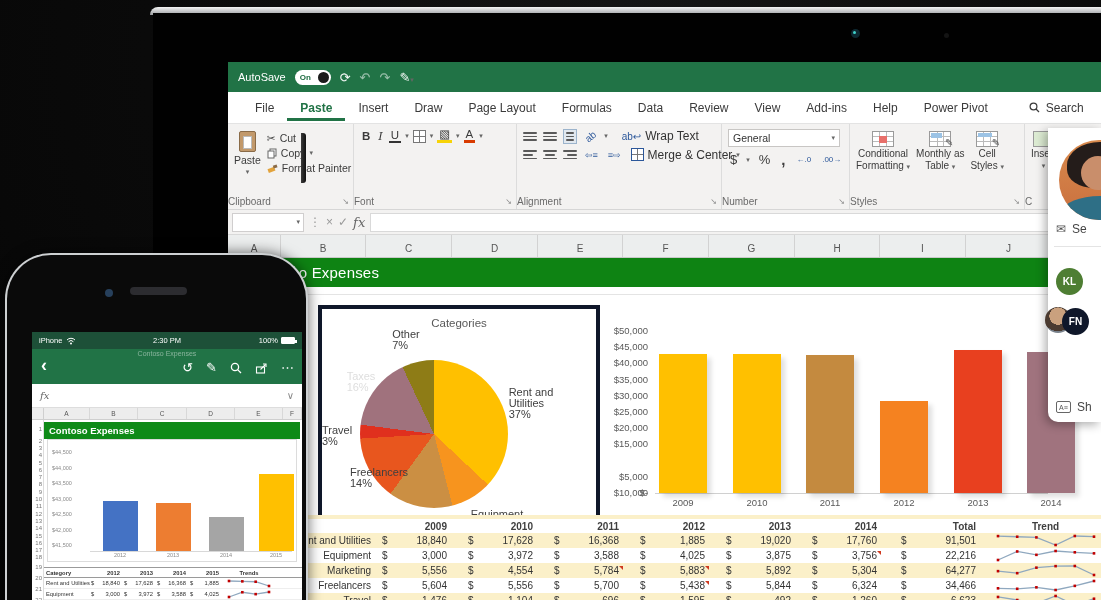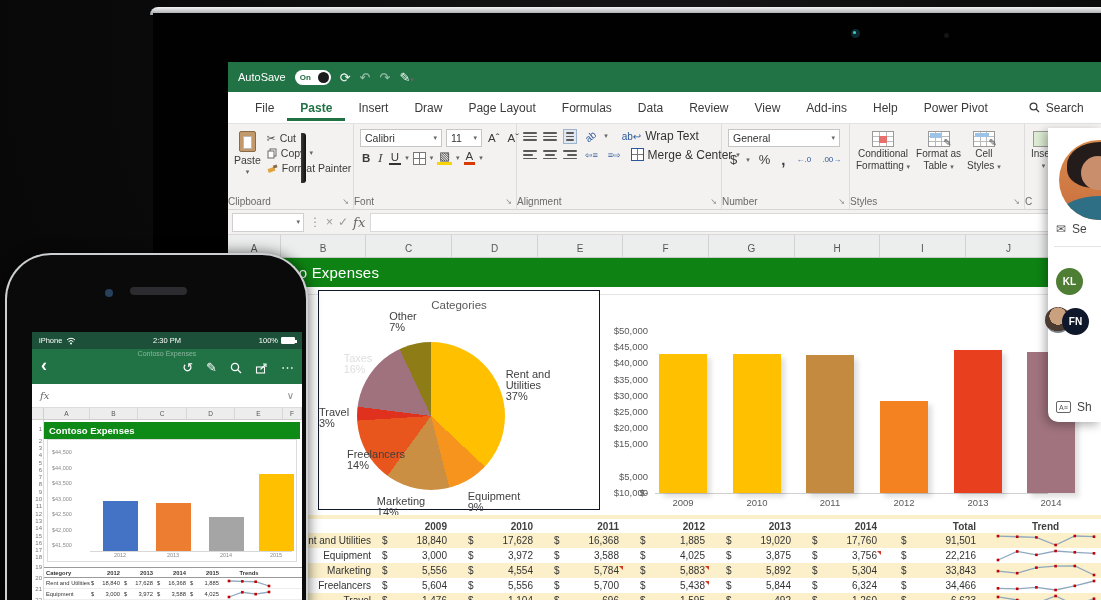--- a/index.html
+++ b/index.html
@@ -72,21 +72,21 @@
   .fx{font-family:"DejaVu Serif",serif;font-style:italic;color:#666;font-size:13px;}
   .finput{flex:1;height:19px;background:#fff;border:1px solid #d9d9d9;display:flex;align-items:center;justify-content:flex-end;padding:0 6px;color:#999;}
   
   .colhead{position:absolute;left:0;top:173px;right:0;height:23px;background:#eceeee;border-bottom:1px solid #c9c9c9;display:flex;}
   .ch{border-right:1px solid #d2d2d2;display:flex;align-items:flex-end;justify-content:center;font-size:10px;color:#555;padding-bottom:3px;}
   
   .sheet{position:absolute;left:0;top:196px;right:0;bottom:0;background:#fff;}
   .banner{position:absolute;left:0;top:0;width:820px;height:29px;background:#0e8313;color:#fff;font-size:15px;display:flex;align-items:center;padding-left:22px;letter-spacing:.2px;}
   .gline{position:absolute;left:0;top:36px;width:820px;height:1px;background:#e4e4e4;}
   
-  .piebox{position:absolute;left:90px;top:32px;width:282px;height:220px;background:#fff;border:1px solid #0f172a;}
+  .piebox{position:absolute;left:90px;top:47px;width:282px;height:220px;background:#fff;border:4px solid #0f172a;}
   .pietitle{position:absolute;left:0;right:0;top:8px;text-align:center;font-size:11.5px;color:#595959;}
   .pie{position:absolute;left:38px;top:51px;width:148px;height:148px;border-radius:50%;}
   .plabel{position:absolute;font-size:11px;color:#404040;text-align:left;line-height:11px;white-space:nowrap;}
   .plabel.muted{opacity:.28;color:#888;}
   
   .dbar{position:absolute;left:372px;top:42px;width:448px;height:215px;background:#fff;}
   .dtick{position:absolute;right:400px;font-size:9.5px;color:#595959;white-space:nowrap;}
   .daxis{position:absolute;left:55px;right:0;top:193px;height:1px;background:#d0d0d0;}
   .dbarrect{position:absolute;bottom:0;box-shadow:4px 4px 5px rgba(0,0,0,.13);}
   .dcat{position:absolute;top:197px;font-size:9.5px;color:#595959;width:48px;text-align:center;}
@@ -231,32 +231,20 @@
               </svg>
               <span>Format Painter</span>
             </span>
         </div>
         <span class="glabel">Clipboard</span>
         <span class="launcher">↘</span>
       </div>
 
       <div class="rgroup" style="width:163px;flex-direction:column;gap:4px">
         <div class="fontrow">
-          <span class="combo" style="width:82px">
-              <span>Calibri</span>
-              <span class="caret">▾</span>
-            </span>
-          <span class="combo" style="width:36px">
-              <span>11</span>
-              <span class="caret">▾</span>
-            </span>
-          <span class="fmt">Aˆ</span>
-          <span class="fmt">Aˇ</span>
-        </div>
-        <div class="fontrow">
           <span class="fmt" style="font-weight:bold">B</span>
           <span class="fmt" style="font-style:italic;font-family:'DejaVu Serif',serif">I</span>
           <span class="fmt ubar">U</span>
             <span class="caret">▾</span>
           <span class="grid-ic"></span>
             <span class="caret">▾</span>
           <span class="fmt yelbar">▧</span>
             <span class="caret">▾</span>
           <span class="fmt redbar">A</span>
             <span class="caret">▾</span>
@@ -337,21 +325,21 @@
       <div class="rgroup" style="width:175px">
         <div class="stk">
           <span class="sty-ic cf"></span>
           <span>Conditional</span>
           <span><span>Formatting</span> <span class="caret">▾</span></span>
         </div>
         <div class="stk">
           <span class="sty-ic ft">
               <span class="brush">✎</span>
             </span>
-          <span>Format as</span>
+          <span>Monthly as</span>
           <span><span>Table</span> <span class="caret">▾</span></span>
         </div>
         <div class="stk">
           <span class="sty-ic cs">
               <span class="brush">✎</span>
             </span>
           <span>Cell</span>
           <span><span>Styles</span> <span class="caret">▾</span></span>
         </div>
         <span class="glabel">Styles</span>
@@ -586,21 +574,21 @@
             <div class="tmoney">
               <span>$</span>
               <span>5,892</span>
             </div>
             <div class="tmoney">
               <span>$</span>
               <span>5,304</span>
             </div>
             <div class="ttotal">
               <span>$</span>
-              <span>33,843</span>
+              <span>64,277</span>
             </div>
             <div class="ttrend">
               <svg width="100" height="13">
                 <polyline points="2,7.142857142857143 21.2,9.16326530612245 40.4,3.6530612244897958 59.6,2.137755102040815 78.8,2 98,11" fill="none" stroke="#8fa8bf" stroke-width="1.3"></polyline>
                 <rect x="0.7" y="5.842857142857143" width="2.6" height="2.6" fill="#c00000"></rect>
                 <rect x="19.9" y="7.863265306122449" width="2.6" height="2.6" fill="#c00000"></rect>
                 <rect x="39.1" y="2.353061224489796" width="2.6" height="2.6" fill="#c00000"></rect>
                 <rect x="58.300000000000004" y="0.8377551020408152" width="2.6" height="2.6" fill="#c00000"></rect>
                 <rect x="77.5" y="0.7" width="2.6" height="2.6" fill="#c00000"></rect>
                 <rect x="96.7" y="9.7" width="2.6" height="2.6" fill="#c00000"></rect>

